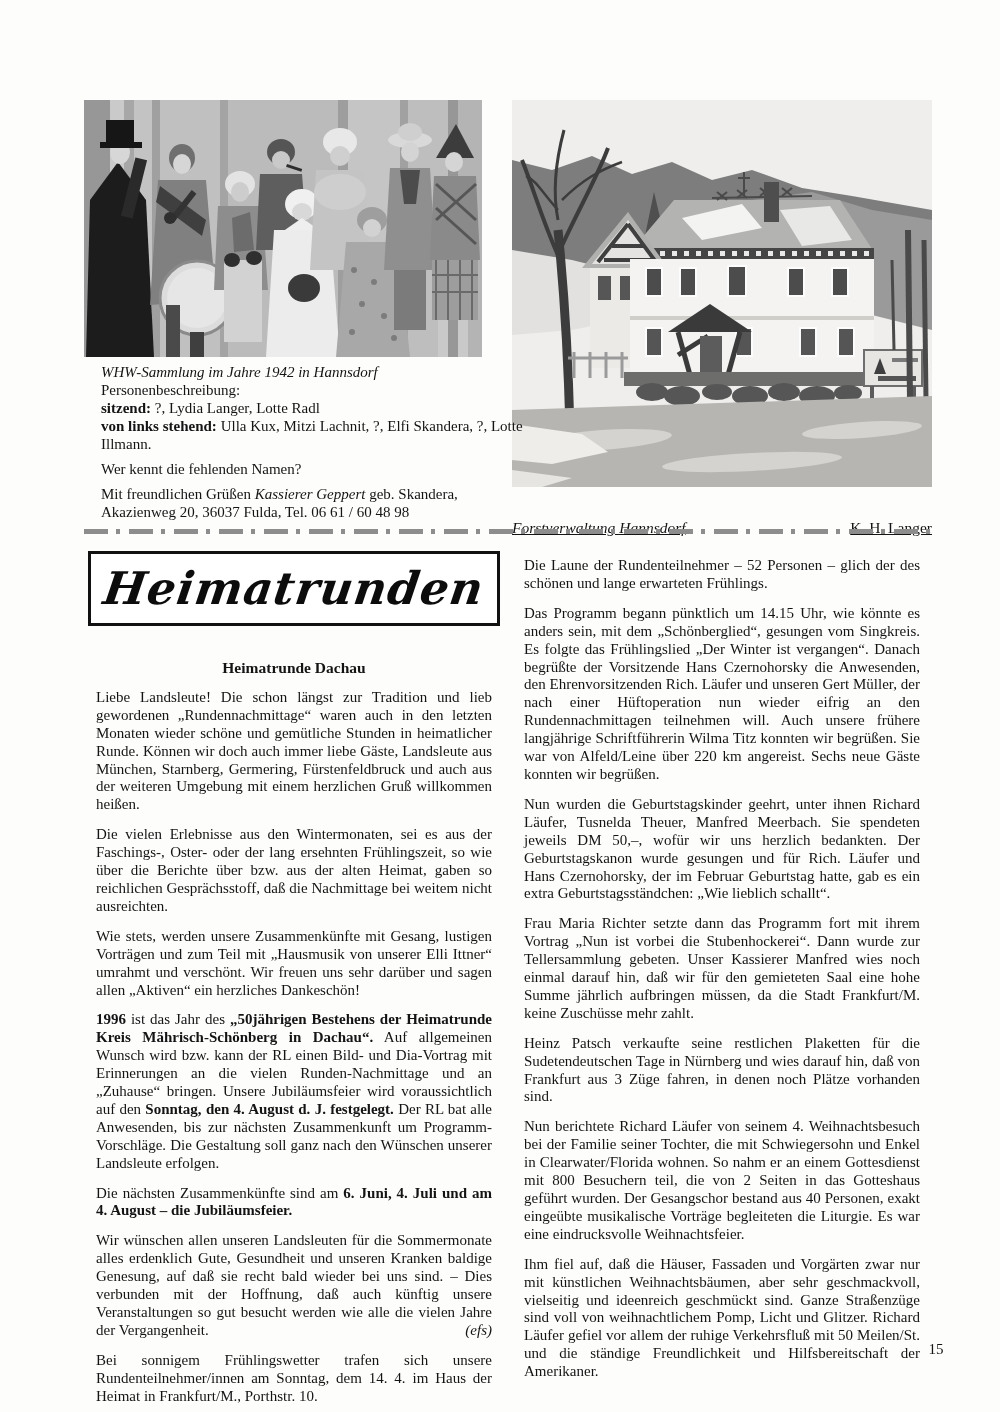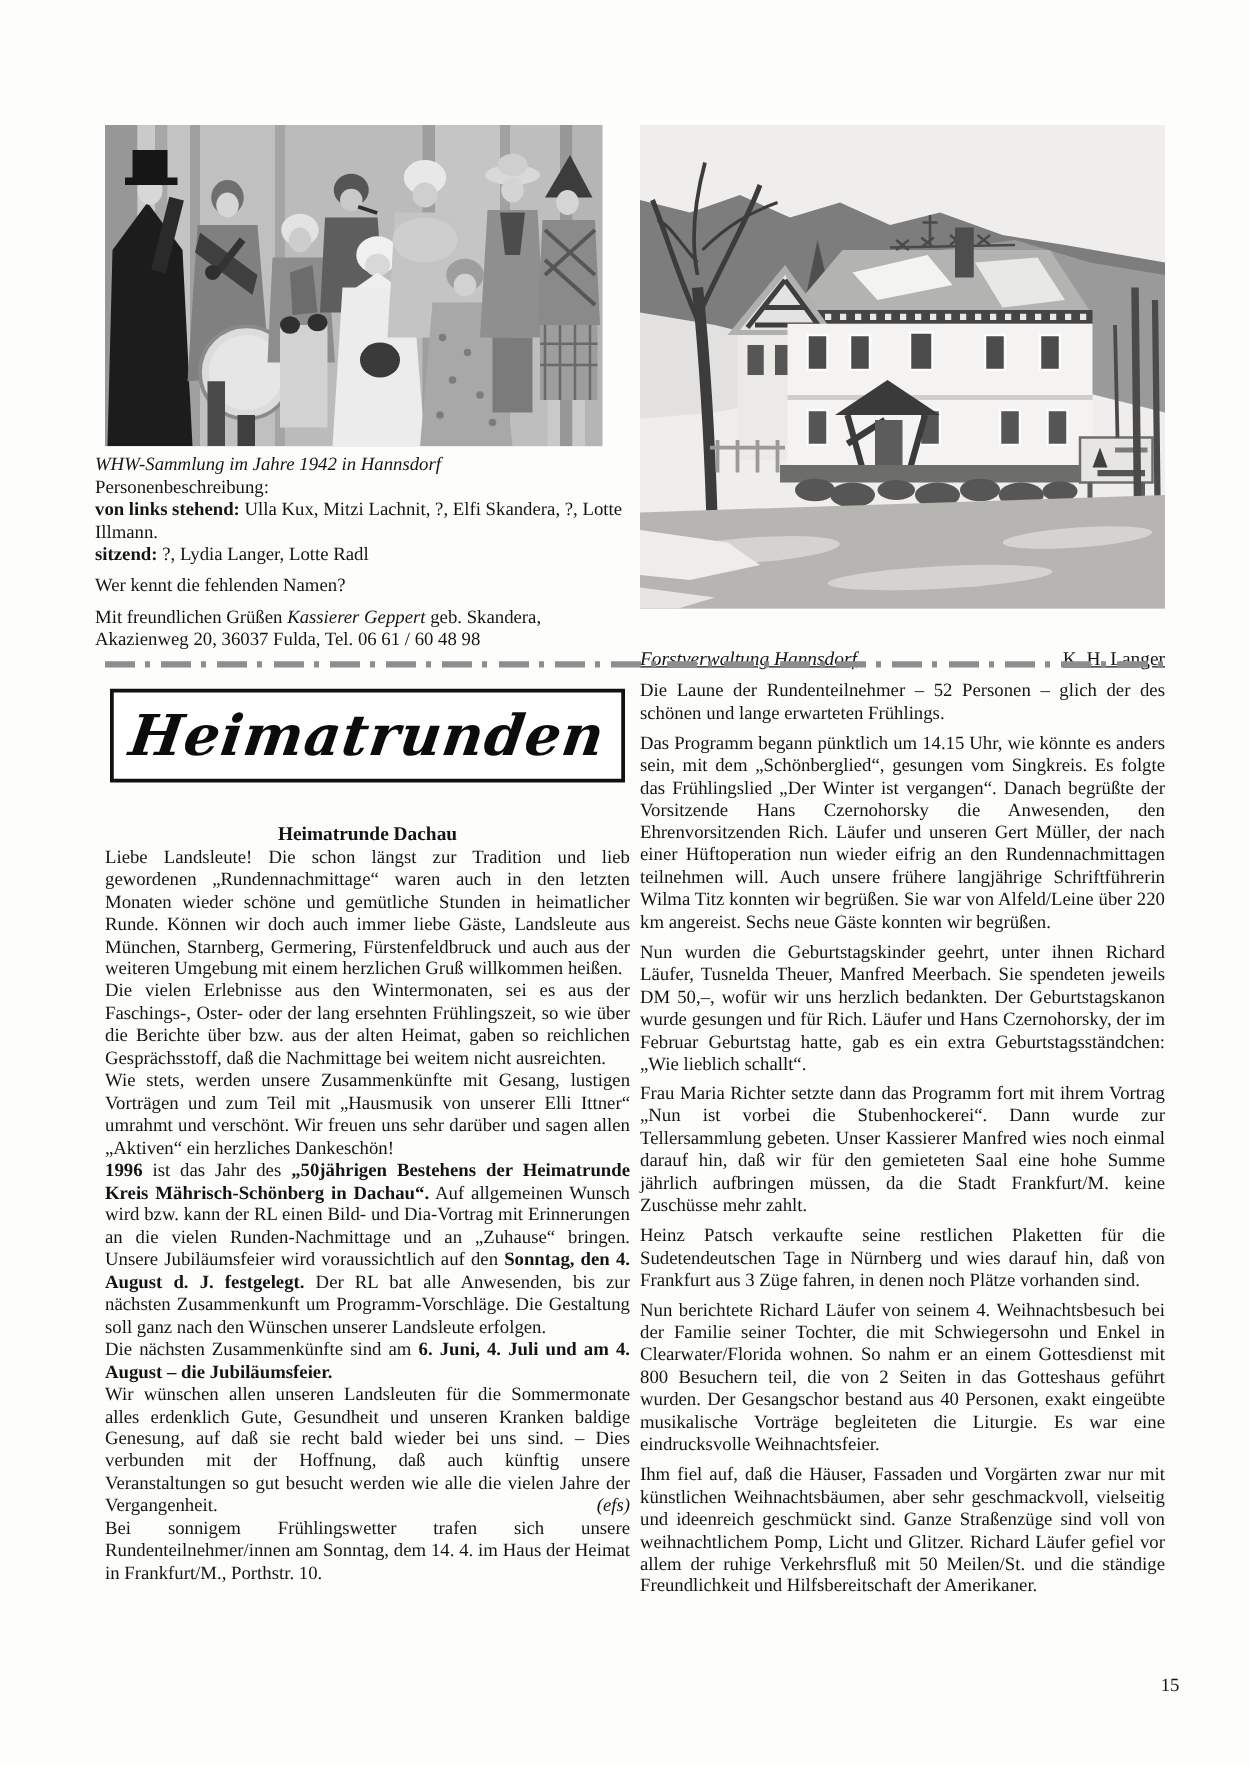--- a/index.html
+++ b/index.html
@@ -8,21 +8,21 @@
     background:#fdfdfc;color:#141414;
     font-family:"Liberation Serif","DejaVu Serif",serif;
     overflow:hidden;
   }
   .photo{position:absolute;overflow:hidden;background:#c9c9c9;}
   #photo-left{left:84px;top:100px;width:398px;height:257px;}
   #photo-right{left:512px;top:100px;width:420px;height:387px;}
   .photo svg{display:block;width:100%;height:100%;}
 
   .caption-block{
-    position:absolute;left:76px;top:363px;width:424px;
+    position:absolute;left:101px;top:363px;width:424px;
     font-size:15px;line-height:18px;text-align:left;
   }
   .caption-block .blk-line.gap{margin-top:7px;}
 
   .right-caption{
     position:absolute;left:512px;top:519px;width:420px;
     display:flex;justify-content:space-between;align-items:baseline;
     font-size:15.5px;
     text-decoration:underline;
   }
@@ -53,21 +53,21 @@
     hyphens:auto;-webkit-hyphens:auto;
   }
   .col-left{left:84px;top:659px;}
   .col-right{left:512px;top:545px;}
 
   .blk-heading{
     text-align:center;font-weight:bold;font-size:15.5px;
     margin:6px 0 1px 0;
   }
   .col .blk-heading:first-child{margin-top:0;}
-  .blk-p{margin:0;}
+  .blk-p{margin:12px;}
   .col-right .blk-p{margin-bottom:6px;}
   .b{font-weight:bold;}
   .i{font-style:italic;}
   .seg-right{float:right;font-style:italic;}
 
   .page-number{
     position:absolute;left:920px;top:1341px;width:32px;
     font-size:15px;text-align:center;
   }
 </style>
@@ -341,22 +341,22 @@
       <ellipse cx="350" cy="330" rx="60" ry="8" transform="rotate(-4 350 330)"></ellipse>
     </g>
     <polygon points="0,324 70,334 96,352 40,364 0,360" fill="#eeedea"></polygon>
     <polygon points="0,370 60,378 30,387 0,387" fill="#e6e5e2"></polygon>
   </svg>
 </figure>
 
 <div class="caption-block">
     <div class="blk-line"><span class="i">WHW-Sammlung im Jahre 1942 in Hannsdorf</span></div>
     <div class="blk-line"><span>Personenbeschreibung:</span></div>
+    <div class="blk-line"><span class="b">sitzend: </span><span>?, Lydia Langer, Lotte Radl</span></div>
     <div class="blk-line"><span class="b">von links stehend: </span><span>Ulla Kux, Mitzi Lachnit, ?, Elfi Skandera, ?, Lotte Illmann.</span></div>
-    <div class="blk-line"><span class="b">sitzend: </span><span>?, Lydia Langer, Lotte Radl</span></div>
     <div class="blk-line gap"><span>Wer kennt die fehlenden Namen?</span></div>
     <div class="blk-line gap"><span>Mit freundlichen Grüßen </span><span class="i">Kassierer Geppert</span><span> geb. Skandera, Akazienweg 20, 36037 Fulda, Tel. 06 61 / 60 48 98</span></div>
   </div>
 
 <div class="right-caption">
   <span class="cap-left">Forstverwaltung Hannsdorf</span>
   <span class="cap-right">K. H. Langer</span>
 </div>
 
 <div class="divider"></div>

